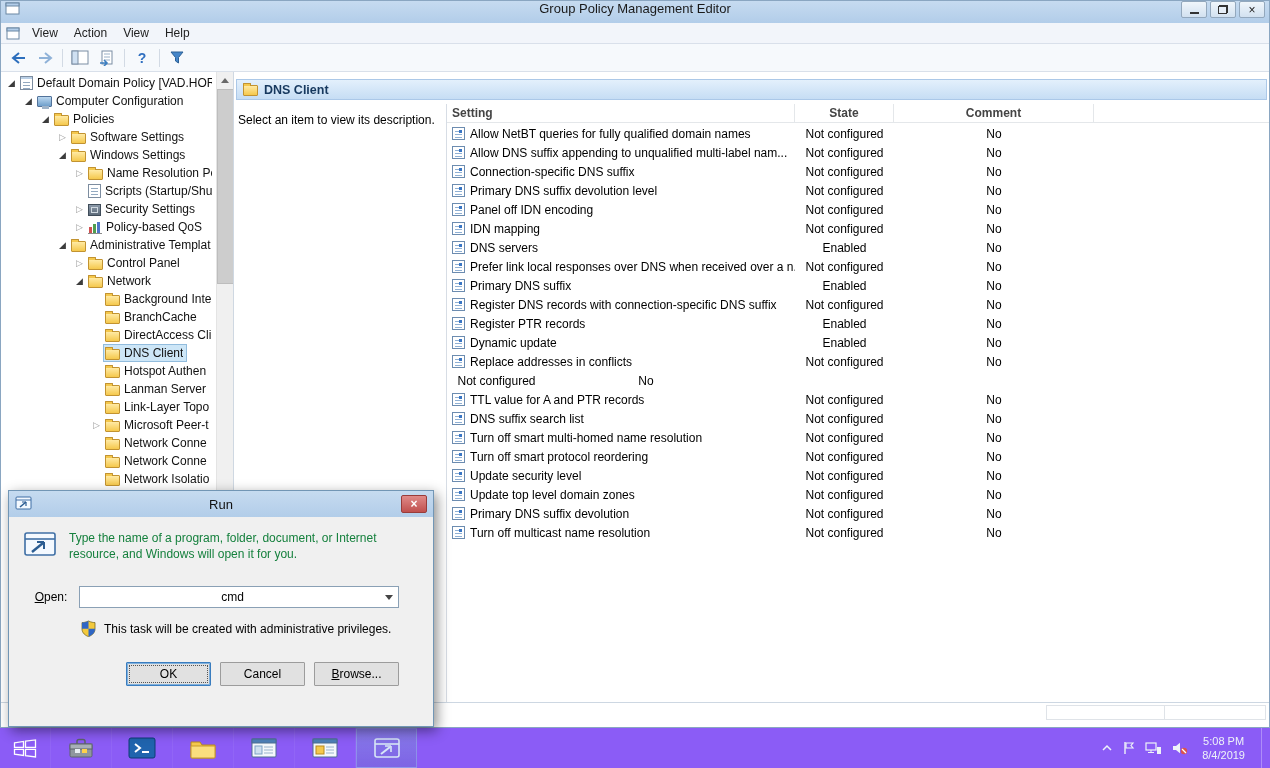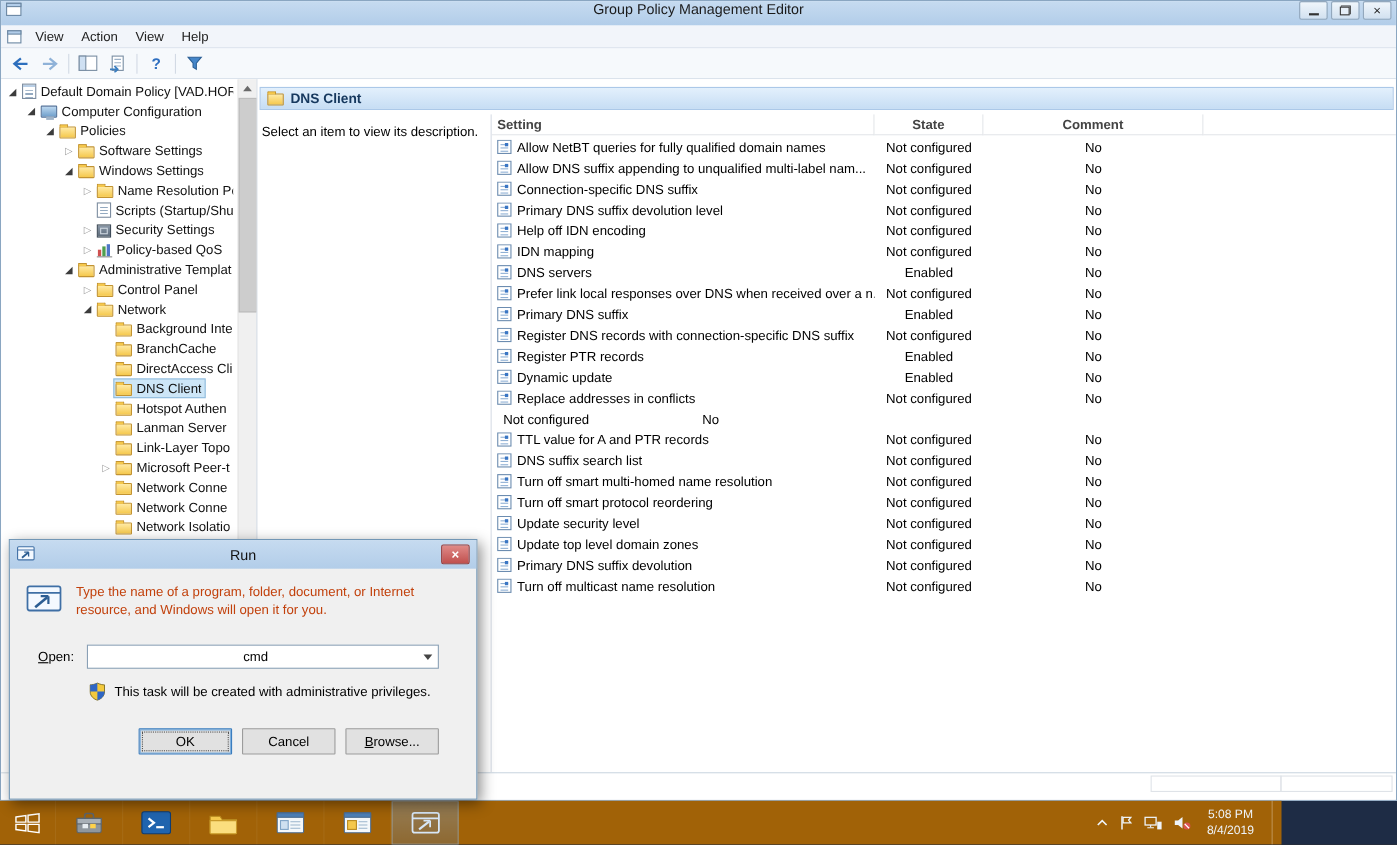--- a/index.html
+++ b/index.html
@@ -112,37 +112,37 @@
   .run-dialog{position:absolute;left:8px;top:490px;width:426px;height:237px;background:#f0f0f0;
     border:1px solid #7296b5;box-shadow:3px 4px 12px rgba(0,0,0,.45);z-index:20;display:flex;flex-direction:column;}
   .dlg-titlebar{height:26px;background:linear-gradient(#c6dbf0,#b2cde9);position:relative;display:flex;
     align-items:center;justify-content:center;font-size:13px;color:#111;flex:0 0 auto;}
   .dlg-title-icon{position:absolute;left:6px;top:5px;display:flex;}
   .dlg-close{position:absolute;right:6px;top:4px;width:26px;height:18px;border:1px solid #993c3a;border-radius:2px;
     background:linear-gradient(#e08a88,#c0504e);color:#fff;font-size:12px;line-height:16px;text-align:center;font-weight:bold;}
   .dlg-body{flex:1;padding:13px 12px 0 14px;}
   .dlg-row1{display:flex;gap:12px;}
   .run-icon{flex:0 0 auto;margin-top:1px;display:flex;}
-  .dlg-msg{font-size:12px;line-height:16px;color:#c2410c;max-width:330px;}
+  .dlg-msg{font-size:12px;line-height:16px;color:#15803d;max-width:330px;}
   .dlg-row2{display:flex;align-items:center;margin-top:24px;text-align:center;}
   .open-label{width:56px;font-size:12px;flex:0 0 auto;}
   .combo{flex:1;height:22px;border:1px solid #8aa0b5;background:#fff;display:flex;align-items:center;
     padding-left:5px;font-size:12px;margin-right:22px;}
   .combo-value{flex:1;}
   .combo-arrow{width:18px;height:100%;display:flex;align-items:center;justify-content:center;}
   .combo-arrow::before{content:'';border-left:4px solid transparent;border-right:4px solid transparent;border-top:5px solid #444;}
   .dlg-row3{display:flex;align-items:center;gap:8px;margin-top:12px;margin-left:58px;font-size:12px;}
   .shield{display:flex;flex:0 0 auto;}
   .dlg-buttons{display:flex;justify-content:flex-end;gap:9px;margin-top:25px;padding-right:22px;}
   .btn{width:85px;height:24px;background:#e1e1e1;border:1px solid #9c9c9c;border-radius:1px;
     font-size:12px;font-family:inherit;color:#000;}
   .btn-ok{border:1px solid #3a7dbf;box-shadow:inset 0 0 0 1px #7fb0dd;outline:1px dotted #555;outline-offset:-4px;}
 
   
-  .taskbar{position:absolute;left:0;bottom:0;width:1165px;height:40px;background:#a16207;display:flex;align-items:stretch;}
+  .taskbar{position:absolute;left:0;bottom:0;width:1270px;height:40px;background:#8b5cf6;display:flex;align-items:stretch;}
   .tb-item{width:61px;display:flex;align-items:center;justify-content:center;border-right:1px solid rgba(255,255,255,.06);}
   .tb-item.start{width:51px;}
   .tb-item.active{background:linear-gradient(rgba(130,170,215,.38),rgba(85,125,175,.25));border:1px solid rgba(160,200,240,.4);}
   .tray{margin-left:auto;display:flex;align-items:center;gap:10px;padding-right:2px;}
   .tray-ic{display:flex;align-items:center;justify-content:center;}
   .clock{color:#eef3f8;font-size:11px;line-height:14px;text-align:center;margin-left:4px;}
   .show-desktop{width:7px;height:40px;border-left:1px solid rgba(255,255,255,.3);margin-left:6px;}
 </style>
 </head>
 <body>
@@ -438,21 +438,21 @@
                   <div class="rc w-setting">
                     <span class="row-icon"></span>
                     <span>Primary DNS suffix devolution level</span>
                   </div>
                   <div class="rc w-state c-state">Not configured</div>
                   <div class="rc w-comment c-comment">No</div>
                 </div>
                 <div class="lv-row">
                   <div class="rc w-setting">
                     <span class="row-icon"></span>
-                    <span>Help off IDN encoding</span>
+                    <span>Panel off IDN encoding</span>
                   </div>
                   <div class="rc w-state c-state">Not configured</div>
                   <div class="rc w-comment c-comment">No</div>
                 </div>
                 <div class="lv-row">
                   <div class="rc w-setting">
                     <span class="row-icon"></span>
                     <span>IDN mapping</span>
                   </div>
                   <div class="rc w-state c-state">Not configured</div>

